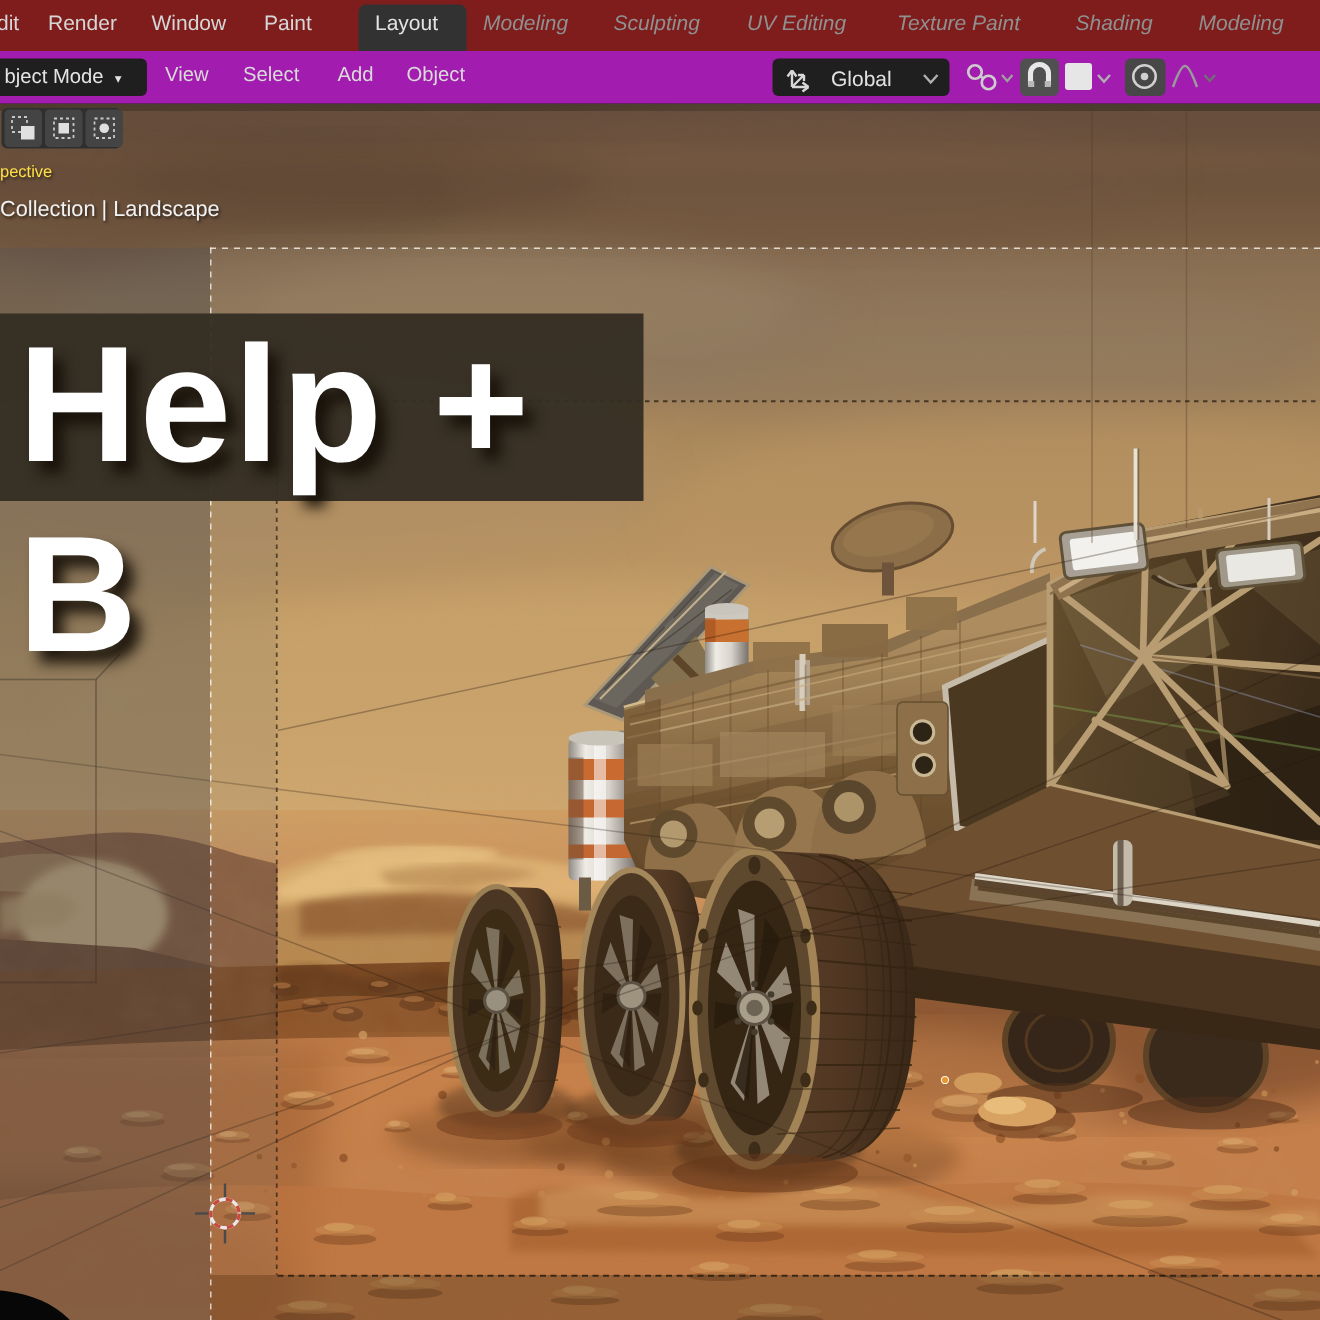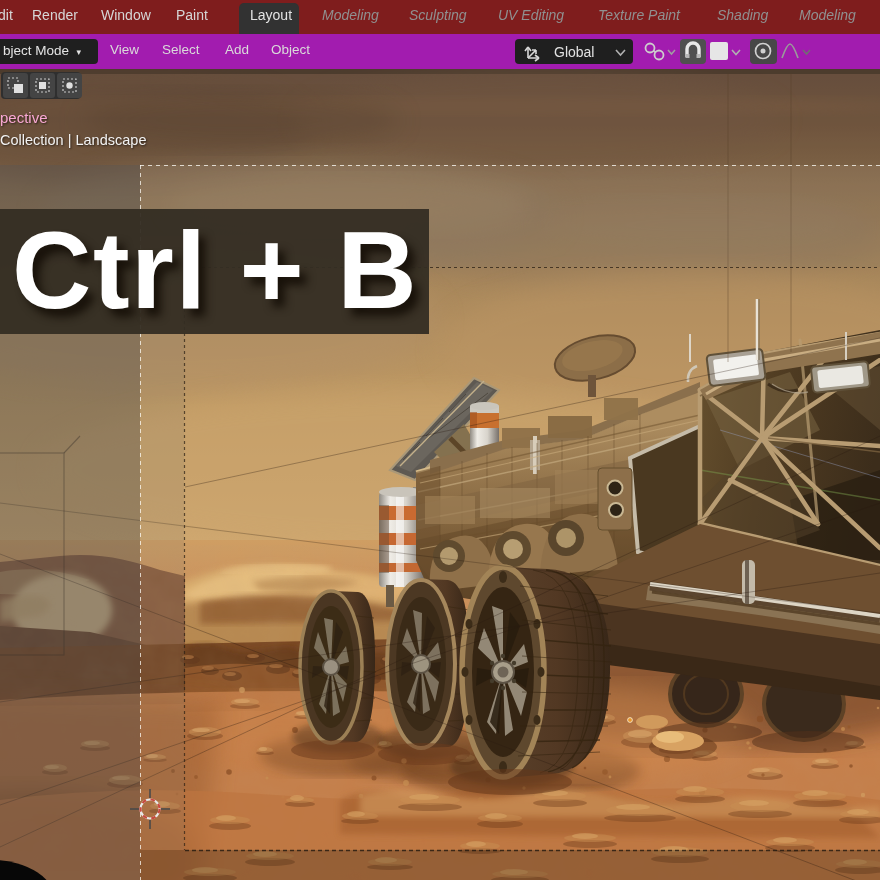--- a/index.html
+++ b/index.html
@@ -2,33 +2,33 @@
 <html><head>
 <meta charset="utf-8">
 <style>
 html,body{margin:0;padding:0;width:880px;height:880px;overflow:hidden;background:#1d1d1d;
   font-family:"Liberation Sans",sans-serif;}
 #stage{position:absolute;top:0;left:0;width:880px;height:880px;overflow:hidden;}
 
 #bar1{position:absolute;top:0;left:0;width:880px;height:34px;background:#7f1d1d;}
 #bar1 .menu{position:absolute;top:7px;font-size:14px;color:#d6d6d6;}
 #bar1 .tab{position:absolute;top:7px;font-size:14px;color:#909090;font-style:italic;}
-#tabLayout{position:absolute;top:3px;left:239px;width:60px;height:31px;background:#323232;border-radius:5px 5px 0 0;}
+#tabLayout{position:absolute;top:3px;left:239px;width:72px;height:31px;background:#323232;border-radius:5px 5px 0 0;}
 #tabLayout span{position:absolute;top:4px;left:11px;font-size:14px;color:#e3e3e3;}
 #bar2{position:absolute;top:34px;left:0;width:880px;height:35px;background:#a21caf;}
 #bar2 .menu{position:absolute;top:8px;font-size:13.5px;color:#dadada;}
 #omode{position:absolute;top:5px;left:0;width:98px;height:25px;background:#1f1f1f;border-radius:0 4px 4px 0;}
 #omode span{position:absolute;left:3px;top:4px;font-size:13.5px;color:#e4e4e4;}
 
 #vp{position:absolute;top:69px;left:0;width:880px;height:811px;overflow:hidden;}
 #scene{position:absolute;top:0;left:0;}
 #ctrlb{position:absolute;left:0;top:140px;width:429px;height:125px;background:rgba(52,45,35,0.95);}
 #ctrlb span{position:absolute;left:12px;top:-3px;font-size:110px;font-weight:bold;color:#fff;
   letter-spacing:1.5px;text-shadow:7px 8px 9px rgba(22,15,8,0.92);}
-#vptext1{position:absolute;left:0px;top:40px;font-size:15px;color:#f9a8d4;text-shadow:1px 1px 2px rgba(0,0,0,.6);}
+#vptext1{position:absolute;left:0px;top:40px;font-size:11px;color:#fde047;text-shadow:1px 1px 2px rgba(0,0,0,.6);}
 #vptext2{position:absolute;left:0px;top:63px;font-size:14.5px;color:#f2f2f2;text-shadow:1px 1px 2px rgba(0,0,0,.6);}
 </style>
 </head>
 <body>
 <div id="stage">
   <div id="vp">
   <svg id="scene" width="880" height="811" viewBox="0 69 880 811">
   <defs>
     <linearGradient id="sky" x1="0" y1="69" x2="0" y2="540" gradientUnits="userSpaceOnUse">
       <stop offset="0" stop-color="#705544"></stop>
@@ -690,21 +690,21 @@
       <rect x="7" y="6" width="10" height="10" fill="none" stroke="#c8c8c8" stroke-width="1.2" stroke-dasharray="2 2"></rect>
       <rect x="13" y="12" width="9" height="9" fill="#e0e0e0"></rect>
       <rect x="35" y="7" width="13" height="13" fill="none" stroke="#c8c8c8" stroke-width="1.2" stroke-dasharray="2 2"></rect>
       <rect x="38" y="10" width="7" height="7" fill="#e0e0e0"></rect>
       <rect x="62" y="7" width="13" height="13" fill="none" stroke="#c8c8c8" stroke-width="1.2" stroke-dasharray="2 2"></rect>
       <circle cx="68.5" cy="13.5" r="3.2" fill="#e0e0e0"></circle>
     </g>
   </svg>
 
   <div id="ctrlb">
-        <span>Ctrl + B</span>
+        <span>Help + B</span>
       </div>
   </div>
   </div>
   <div id="bar1">
     <span class="menu" style="left:-2px">dit</span>
     <span class="menu" style="left:32px">Render</span>
     <span class="menu" style="left:101px">Window</span>
     <span class="menu" style="left:176px">Paint</span>
     <div id="tabLayout">
       <span>Layout</span>

